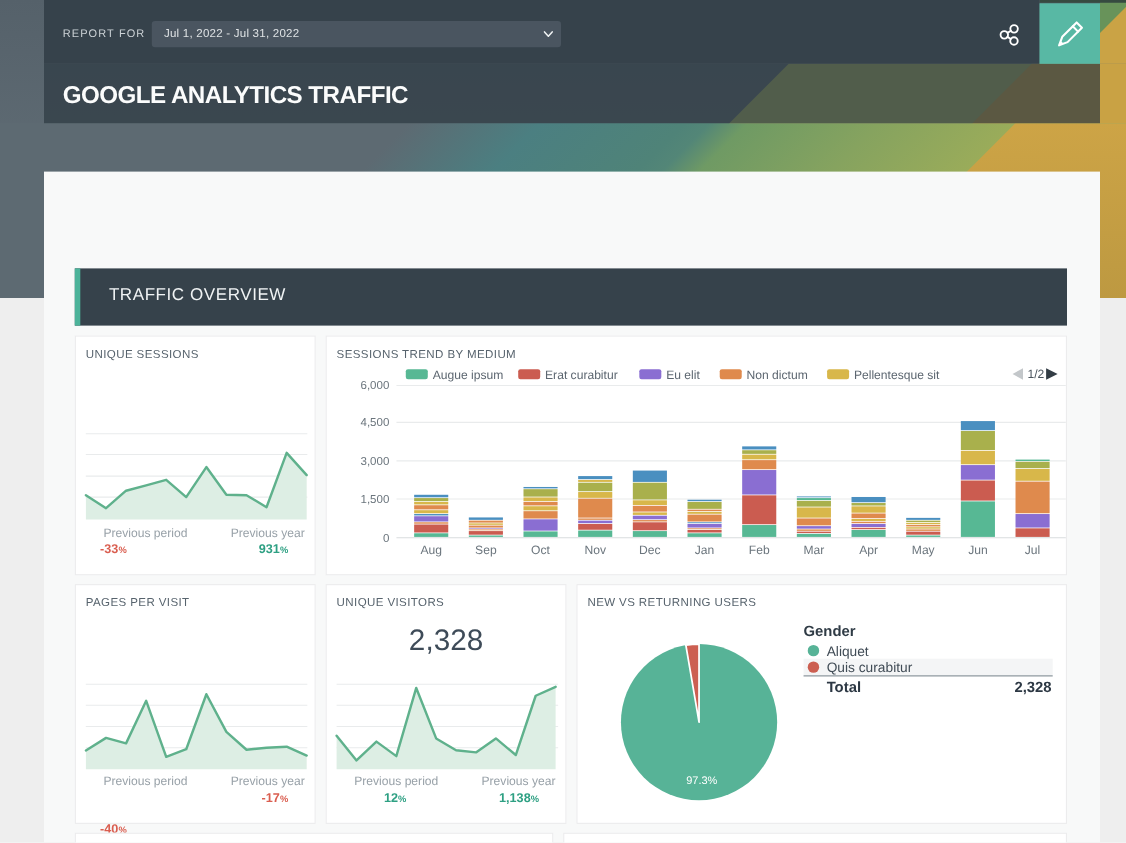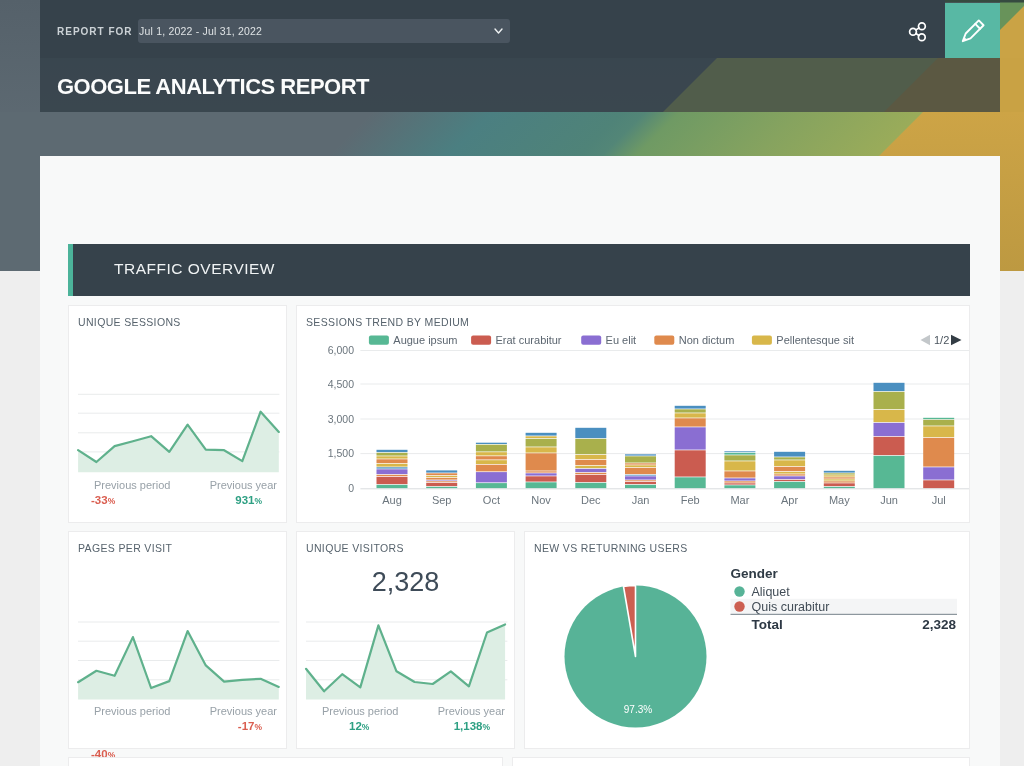--- a/index.html
+++ b/index.html
@@ -2,30 +2,30 @@
 <html><head>
 <meta charset="utf-8">
 <style>
   * { margin:0; padding:0; box-sizing:border-box; }
   html,body { width:1024px; height:766px; overflow:hidden; }
   body { position:relative; font-family:"Liberation Sans",sans-serif; background:#eeeeee; }
   #banner { position:absolute; left:0; top:0; }
   .card { position:absolute; left:40px; top:156px; width:960px; height:610px; background:#f8f9f9; }
   .topbar { position:absolute; left:40px; top:0; width:905px; height:58px; background:#36424b; }
   .titlebar { position:absolute; left:40px; top:58px; width:960px; height:54px; background:rgba(44,57,65,0.7); }
-  .reportfor { position:absolute; left:57px; top:26px; font-size:10px; letter-spacing:1px; color:#ccd2d6; font-weight:bold; }
+  .reportfor { position:absolute; left:57px; top:26px; font-size:10px; letter-spacing:1px; color:#ccd2d6; font-weight:normal; }
   .select { position:absolute; left:138px; top:19px; width:372px; height:24px; background:#4a5560; border-radius:3px; }
-  .select .txt { position:absolute; left:1px; top:6px; font-size:10.5px; color:#dfe3e5; letter-spacing:0.2px; }
+  .select .txt { position:absolute; left:11px; top:6px; font-size:10.5px; color:#dfe3e5; letter-spacing:0.2px; }
   .select svg { position:absolute; right:5px; top:6px; }
   .shareicon { position:absolute; left:902px; top:17px; }
   .editbtn { position:absolute; left:945px; top:3px; width:55px; height:55px; background:#58b8a4; }
   .editbtn svg { position:absolute; left:0; top:0; }
   .pagetitle { position:absolute; left:57px; top:74px; font-size:22px; font-weight:bold; letter-spacing:-0.5px; color:#fbfcfc; }
   .sectionbar { position:absolute; left:68px; top:244px; width:902px; height:52px; background:#36424b; border-left:5px solid #4cb39a; }
-  .sectionbar span { position:absolute; left:26px; top:16px; font-size:15.5px; letter-spacing:0.5px; color:#f0f3f4;margin-left:15px; }
+  .sectionbar span { position:absolute; left:26px; top:16px; font-size:15.5px; letter-spacing:0.5px; color:#f0f3f4; }
   .widget { position:absolute; background:#ffffff; border:1px solid #ececed; }
   #w1 { left:68px; top:305px; width:219px; height:218px; }
   #w2 { left:296px; top:305px; width:674px; height:218px; }
   #w3 { left:68px; top:531px; width:219px; height:218px; }
   #w4 { left:296px; top:531px; width:219px; height:218px; }
   #w5 { left:524px; top:531px; width:446px; height:218px; }
   #w6 { left:68px; top:757px; width:435px; height:12px; }
   #w7 { left:512px; top:757px; width:458px; height:12px; }
   .wtitle { position:absolute; left:9px; top:10px; font-size:10.5px; letter-spacing:0.35px; color:#57636d; font-weight:400; }
   .bignum { position:absolute; left:0; top:35px; width:100%; text-align:center; font-size:27px; color:#3e4b58; letter-spacing:0px; }
@@ -63,21 +63,21 @@
   <polygon points="717,58 1024,58 1024,112 663,112" fill="#a7b163"></polygon>
   <polygon points="938,58 1024,58 1024,112 884,112" fill="#c9a244"></polygon>
   <rect x="1000" y="0" width="24" height="58" fill="#caa345"></rect>
   <polygon points="1000,0 1024,0 1024,6 1000,30" fill="#68935a"></polygon>
   <rect x="945" y="0" width="79" height="2.5" fill="#364a40"></rect>
 </svg>
 
 <div class="card"></div>
 
 <div class="titlebar"></div>
-<div class="pagetitle">GOOGLE ANALYTICS REPORT</div>
+<div class="pagetitle">GOOGLE ANALYTICS TRAFFIC</div>
 
 <div class="topbar"></div>
 <div class="reportfor">REPORT FOR</div>
 <div class="select">
   <div class="txt">Jul 1, 2022 - Jul 31, 2022</div>
   <svg width="13" height="12" viewBox="0 0 24 24" fill="none" stroke="#eef1f2" stroke-width="2.8" stroke-linecap="round" stroke-linejoin="round">
       <polyline points="5 8 12 16 19 8"></polyline>
     </svg>
 </div>
 <svg class="shareicon" width="30" height="30" fill="none" stroke="#ffffff" stroke-width="1.7" stroke-linecap="round" stroke-linejoin="round">

